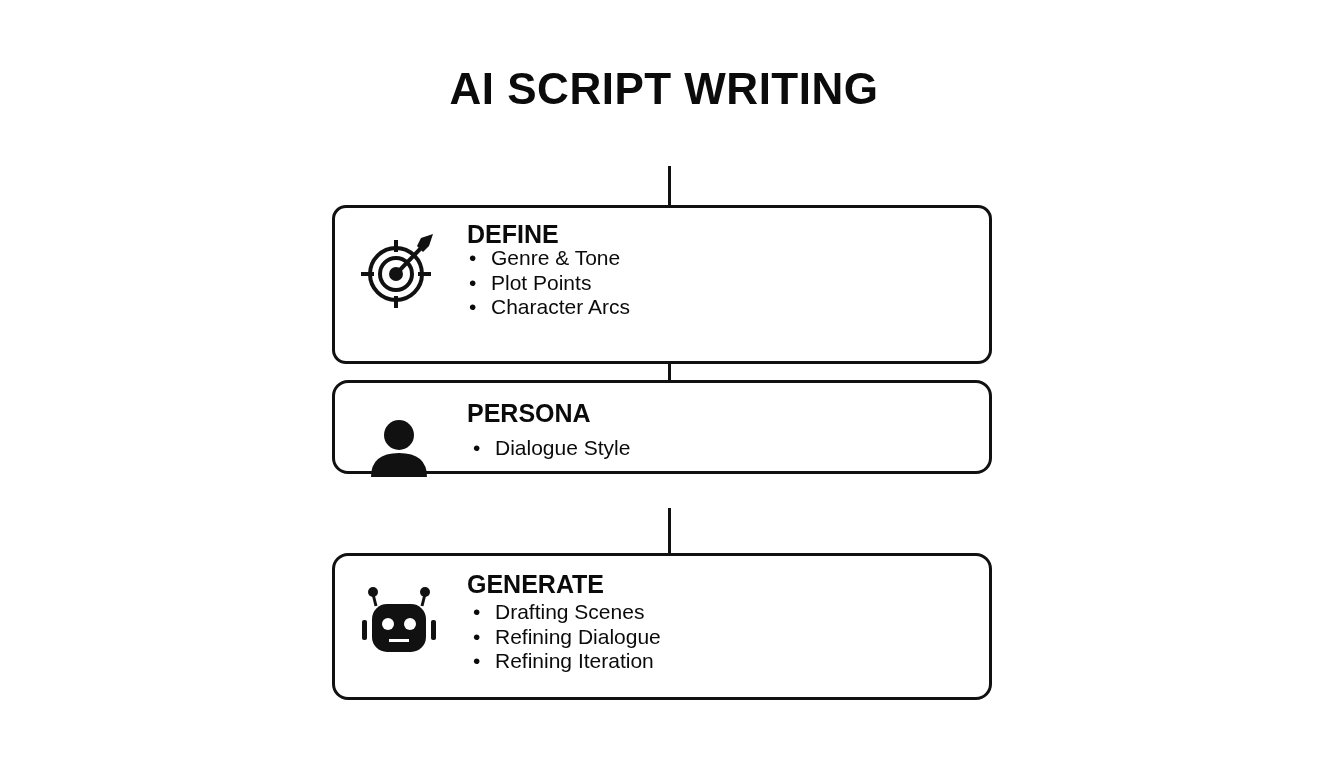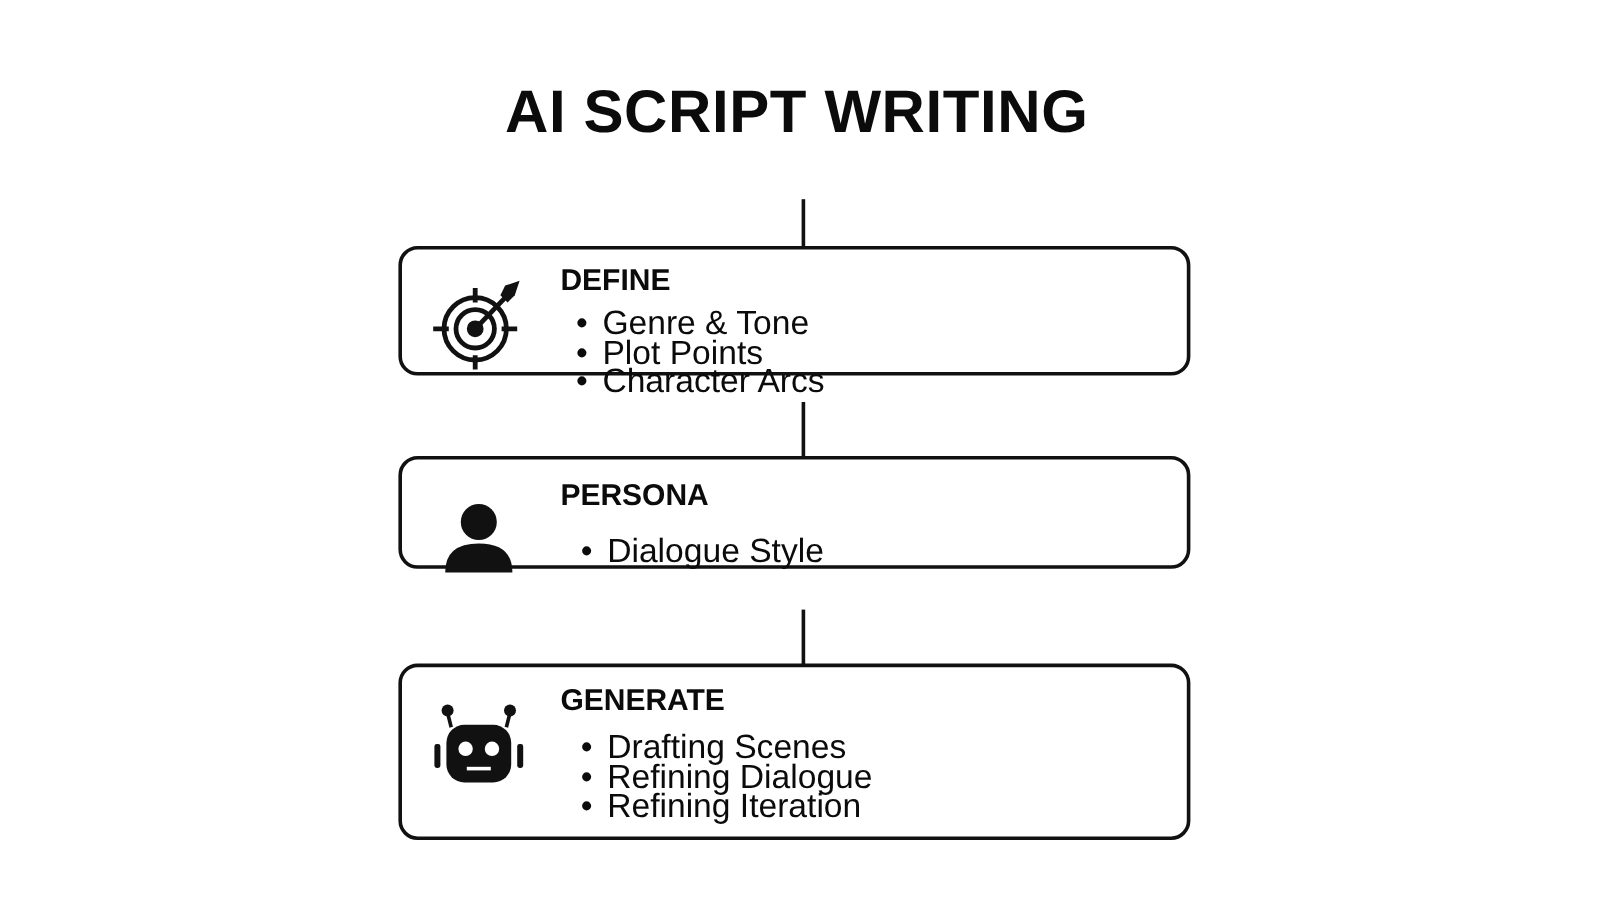--- a/index.html
+++ b/index.html
@@ -1,34 +1,34 @@
 <!DOCTYPE html>
 <html><head>
 <meta charset="utf-8">
 <style>
   html, body { margin:0; padding:0; background:#ffffff; }
   body { width:1344px; height:768px; position:relative; overflow:hidden; font-family:"Liberation Sans", "DejaVu Sans", sans-serif; color:#0b0b0b; }
-  .title { position:absolute; left:0; width:1328px; top:64px; text-align:center; font-weight:bold; font-size:50px; letter-spacing:0.5px; }
+  .title { position:absolute; left:0; width:1328px; top:64px; text-align:center; font-weight:bold; font-size:44px; letter-spacing:0.5px; }
   .connector { position:absolute; left:668px; width:3px; background:#111; }
   .card { position:absolute; left:332px; width:660px; border:3px solid #111; border-radius:16px; background:#fff; box-sizing:border-box; }
   .icon { position:absolute; left:24px; }
   .card-title { position:absolute; left:132px; font-weight:bold; font-size:25px; }
-  .bullets { position:absolute; left:134px; margin:11px; padding:0; list-style:none; font-size:28px; line-height:24.5px; }
+  .bullets { position:absolute; left:134px; margin:0; padding:0; list-style:none; font-size:21px; line-height:24.5px; }
   .bullets li::before { content:"•"; display:inline-block; width:22px; text-align:left; }
 </style>
 </head>
 <body>
 
 <div class="title">AI SCRIPT WRITING</div>
 
 <div class="connector" style="top:166px;height:41px;"></div>
 <div class="connector" style="top:335px;height:47px;"></div>
 <div class="connector" style="top:508px;height:47px;"></div>
 
-<div class="card" style="top:205px;height:108px;">
+<div class="card" style="top:205px;height:159px;border-radius:14px;">
   <svg class="icon" width="80" height="80" viewBox="0 0 80 80" style="top:22px;">
     <g fill="none" stroke="#111" stroke-width="4">
       <circle cx="37" cy="44" r="26"></circle>
       <circle cx="37" cy="44" r="16"></circle>
       <line x1="37" y1="10" x2="37" y2="22"></line>
       <line x1="37" y1="66" x2="37" y2="78"></line>
       <line x1="2" y1="44" x2="15" y2="44"></line>
       <line x1="59" y1="44" x2="72" y2="44"></line>
       <line x1="37" y1="44" x2="64" y2="16"></line>
     </g>

